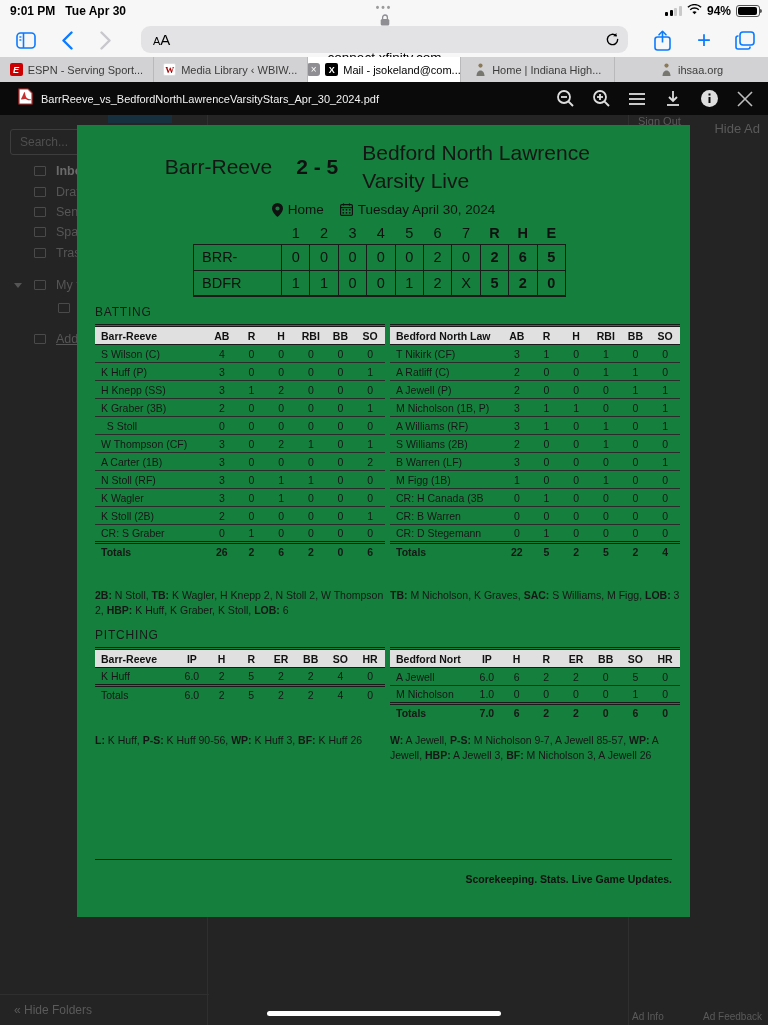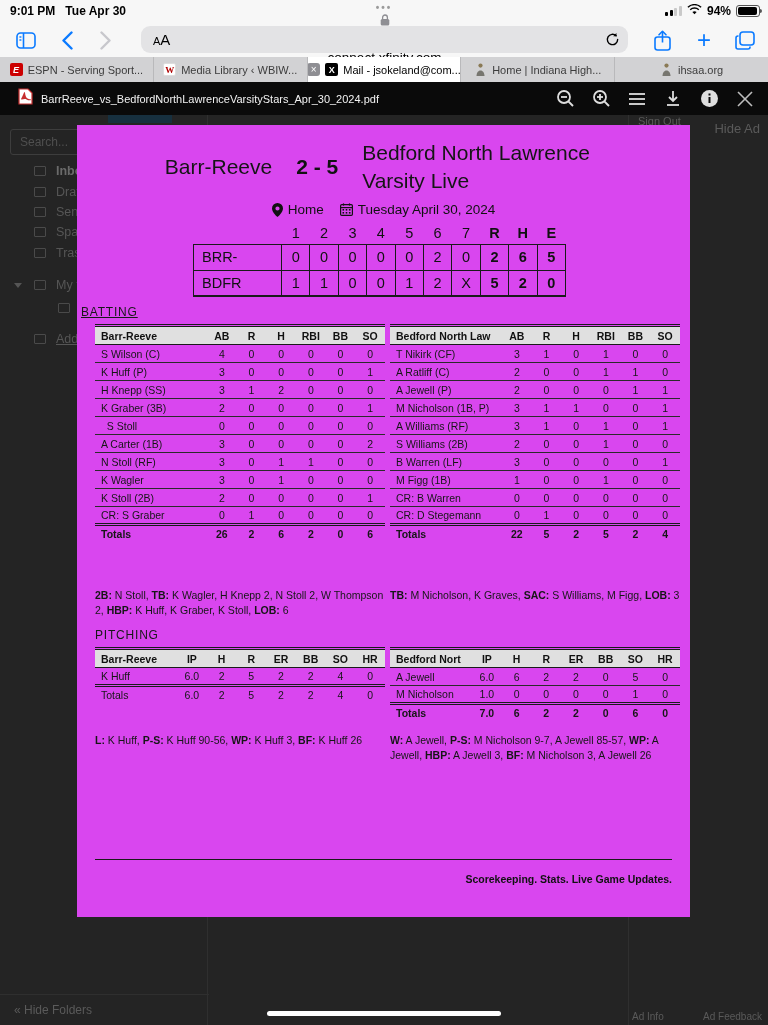--- a/index.html
+++ b/index.html
@@ -68,21 +68,21 @@
   .fitem { position:absolute; left:34px; display:flex; gap:10px; align-items:center; color:#565656; font-size:12.5px; }
   .fitem.sel { font-weight:700; color:#6a6a6a;}
   .ficon { width:12px; height:10px; border:1px solid #4a4a4a; border-radius:1px; display:inline-block; flex:0 0 auto;}
   .tri { position:absolute; left:14px; width:0; height:0; border-left:4px solid transparent; border-right:4px solid transparent; border-top:5px solid #555;}
   .underline { text-decoration:underline; }
   .tealbtn { position:absolute; left:108px; top:0px; width:64px; height:8px; background:#17303f; }
   .homebar { position:absolute; left:267px; top:896px; width:234px; height:5px; border-radius:3px; background:#fff; }
   .colrule { position:absolute; left:0; top:879px; width:209px; height:1px; background:#2f2f2f; }
 
   
-  .page { position:absolute; left:77px; top:10px; width:613px; height:792px; background:#d946ef; color:#111;padding-left:14px; }
+  .page { position:absolute; left:77px; top:10px; width:613px; height:792px; background:#15803d; color:#111;padding-left:14px; }
 
   .scorehead { position:absolute; left:0; top:14px; width:613px; display:flex; align-items:center; justify-content:center; gap:24px; }
   .team-away { font-size:21px; color:#151515; }
   .score { font-size:21px; font-weight:700; color:#111; }
   .team-home { font-size:21px; width:240px; line-height:28px; color:#151515; }
 
   .subline { position:absolute; left:0; top:77px; width:613px; display:flex; justify-content:center; align-items:center; gap:16px;
              font-size:13.5px; color:#111; }
   .subline .seg { display:flex; align-items:center; gap:5px; }
 
@@ -411,21 +411,21 @@
               <td>1</td>
               <td>2</td>
               <td>X</td>
               <td>5</td>
               <td>2</td>
               <td>0</td>
             </tr>
           </tbody>
       </table>
 
-      <div class="seclabel" style="left:4px; top:180px;text-decoration:underline;">BATTING</div>
+      <div class="seclabel" style="left:18px; top:180px;">BATTING</div>
 
       <table class="box bat" style="left:18px; top:199px;">
         <thead>
             <tr>
               <th>Barr-Reeve</th>
               <th>AB</th>
               <th>R</th>
               <th>H</th>
               <th>RBI</th>
               <th>BB</th>
@@ -472,20 +472,29 @@
             <tr>
               <td>&nbsp;&nbsp;S Stoll</td>
               <td>0</td>
               <td>0</td>
               <td>0</td>
               <td>0</td>
               <td>0</td>
               <td>0</td>
             </tr>
             <tr>
+              <td>W Thompson (CF)</td>
+              <td>3</td>
+              <td>0</td>
+              <td>2</td>
+              <td>1</td>
+              <td>0</td>
+              <td>1</td>
+            </tr>
+            <tr>
               <td>A Carter (1B)</td>
               <td>3</td>
               <td>0</td>
               <td>0</td>
               <td>0</td>
               <td>0</td>
               <td>2</td>
             </tr>
             <tr>
               <td>N Stoll (RF)</td>
@@ -612,20 +621,29 @@
               <td>0</td>
               <td>0</td>
               <td>1</td>
             </tr>
             <tr>
               <td>M Figg (1B)</td>
               <td>1</td>
               <td>0</td>
               <td>0</td>
               <td>1</td>
+              <td>0</td>
+              <td>0</td>
+            </tr>
+            <tr>
+              <td>CR: H Canada (3B</td>
+              <td>0</td>
+              <td>1</td>
+              <td>0</td>
+              <td>0</td>
               <td>0</td>
               <td>0</td>
             </tr>
             <tr>
               <td>CR: B Warren</td>
               <td>0</td>
               <td>0</td>
               <td>0</td>
               <td>0</td>
               <td>0</td>

